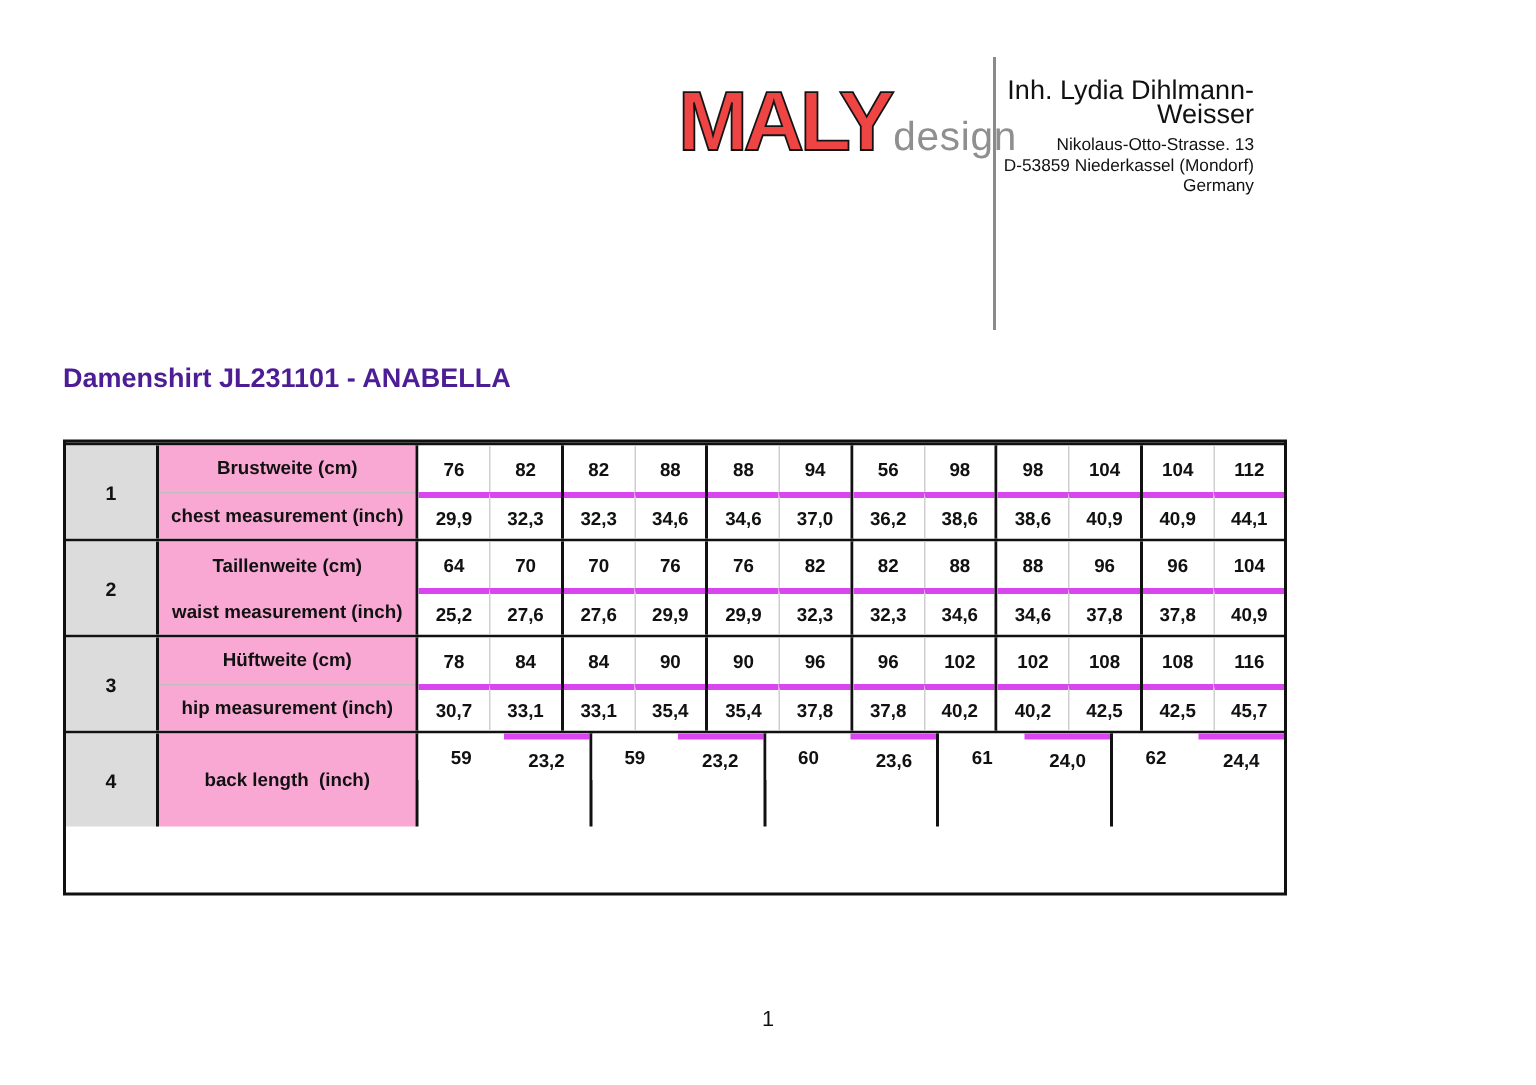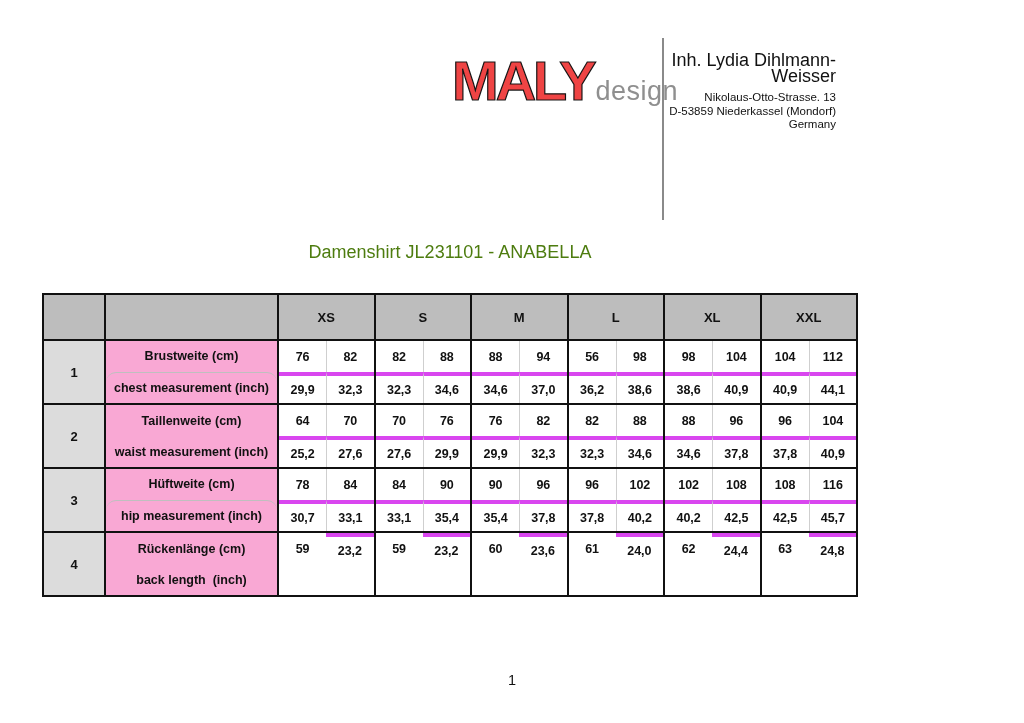--- a/index.html
+++ b/index.html
@@ -29,21 +29,21 @@
   .contact {
     position: absolute; left: 640px; top: 52px; width: 196px;
     text-align: right;
   }
   .owner { font-size: 18px; line-height: 16px; margin-bottom: 7px; }
   .addr  { font-size: 11.5px; line-height: 13.5px; }
 
   
   .title {
     position: absolute; left: 42px; top: 242px; width: 816px;
-    text-align: center; font-size: 18px; font-weight: 400; color: #4d7c0f;
+    font-size: 18px; font-weight: 700; color: #4c1d95;
   }
 
   
   .sizetable {
     position: absolute; left: 42px; top: 293px;
     width: 816px; height: 304px;
     border: 2px solid #111; background: #fff;
   }
   .hrow { display: flex; height: 44px; background: #bdbdbd; }
   .hcell {
@@ -58,21 +58,21 @@
   .numcell {
     flex: 0 0 62px; border-right: 2px solid #111; background: #dcdcdc;
     display: flex; align-items: center; justify-content: center;
     font-weight: bold; font-size: 13px;
   }
   .labelcell { flex: 0 0 171px; background: #f9a8d4; display: flex; flex-direction: column; }
   .labhalf {
     flex: 1; display: flex; align-items: center; justify-content: center;
     font-weight: bold; font-size: 12.5px; white-space: pre;
   }
-  .labhalf.divided { border-top: 1px solid #bfbfbf; border-radius: 10px; }
+  .labhalf.divided { border-top: 1px solid #bfbfbf; }
   .groupcell {
     flex: 1; border-left: 2px solid #111;
     display: grid; grid-template-columns: 1fr 1fr; grid-template-rows: 1fr 1fr;
   }
   .groupcell.span { grid-template-columns: 1fr 1fr; }
   .subcell {
     display: flex; align-items: center; justify-content: center;
     font-weight: bold; font-size: 12.5px; background: #fff;
   }
   .subcell.bl { border-left: 1px solid #cfcfcf; }
@@ -97,31 +97,20 @@
 <div class="contact">
   <div class="owner">Inh. Lydia Dihlmann-Weisser</div>
   <div class="addr">Nikolaus-Otto-Strasse. 13</div>
   <div class="addr">D-53859 Niederkassel (Mondorf)</div>
   <div class="addr">Germany</div>
 </div>
 
 <div class="title">Damenshirt JL231101 - ANABELLA</div>
 
 <div class="sizetable">
-  <div class="hrow">
-    <div class="hcell numw"></div>
-    <div class="hcell labw"></div>
-
-  <div class="hcell hgroup">XS</div>
-      <div class="hcell hgroup">S</div>
-      <div class="hcell hgroup">M</div>
-      <div class="hcell hgroup">L</div>
-      <div class="hcell hgroup">XL</div>
-      <div class="hcell hgroup">XXL</div>
-    </div>
   <div id="tbody">
 
   <div class="mrow">
         <div class="numcell">1</div>
         <div class="labelcell">
           <div class="labhalf">Brustweite (cm)</div>
           <div class="labhalf divided">chest measurement (inch)</div>
         </div>
         <div class="groupcell">
           <div class="subcell">76</div>
@@ -242,21 +231,20 @@
         <div class="groupcell">
           <div class="subcell">108</div>
           <div class="subcell bl">116</div>
           <div class="subcell bt">42,5</div>
           <div class="subcell bl bt">45,7</div>
         </div>
       </div>
       <div class="mrow">
         <div class="numcell">4</div>
         <div class="labelcell">
-          <div class="labhalf">Rückenlänge (cm)</div>
           <div class="labhalf">back length  (inch)</div>
         </div>
         <div class="groupcell span">
           <div class="subcell">59</div>
           <div class="subcell bt">23,2</div>
         </div>
         <div class="groupcell span">
           <div class="subcell">59</div>
           <div class="subcell bt">23,2</div>
         </div>
@@ -265,21 +253,17 @@
           <div class="subcell bt">23,6</div>
         </div>
         <div class="groupcell span">
           <div class="subcell">61</div>
           <div class="subcell bt">24,0</div>
         </div>
         <div class="groupcell span">
           <div class="subcell">62</div>
           <div class="subcell bt">24,4</div>
         </div>
-        <div class="groupcell span">
-          <div class="subcell">63</div>
-          <div class="subcell bt">24,8</div>
-        </div>
       </div>
     </div>
 </div>
 
 <div class="pagenum">1</div>
 
 </body></html>

